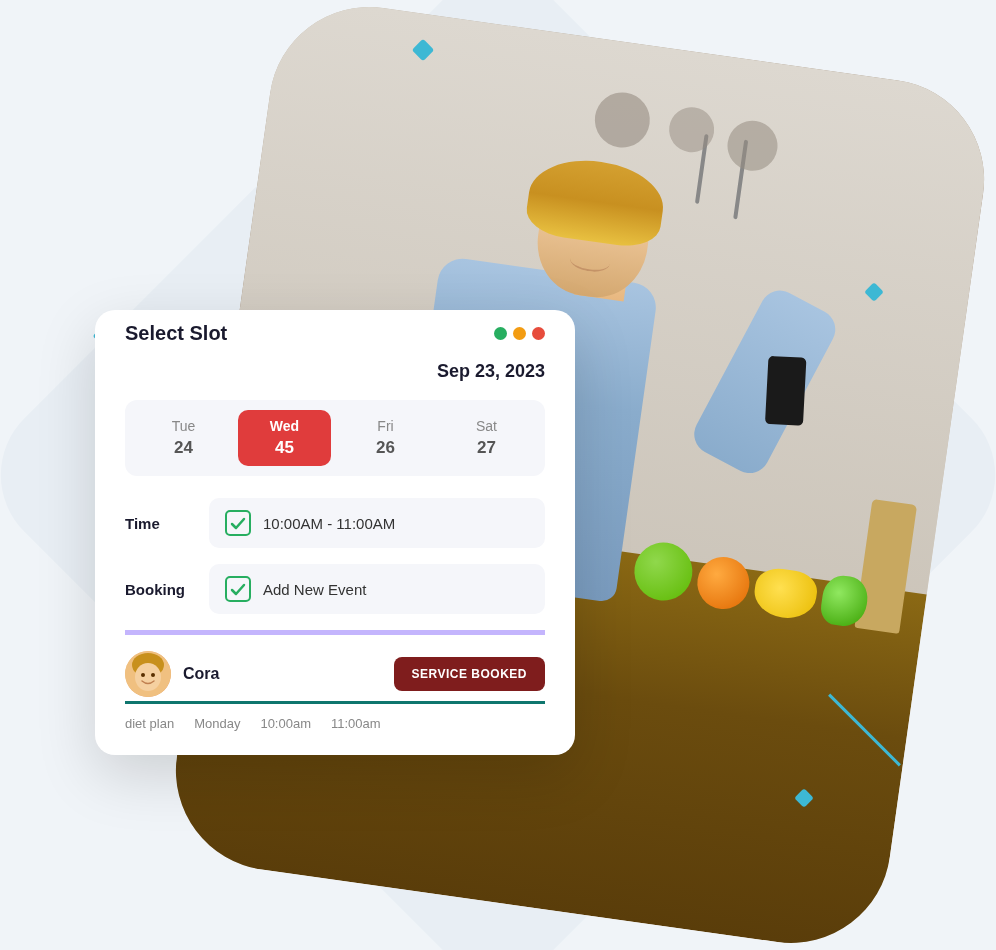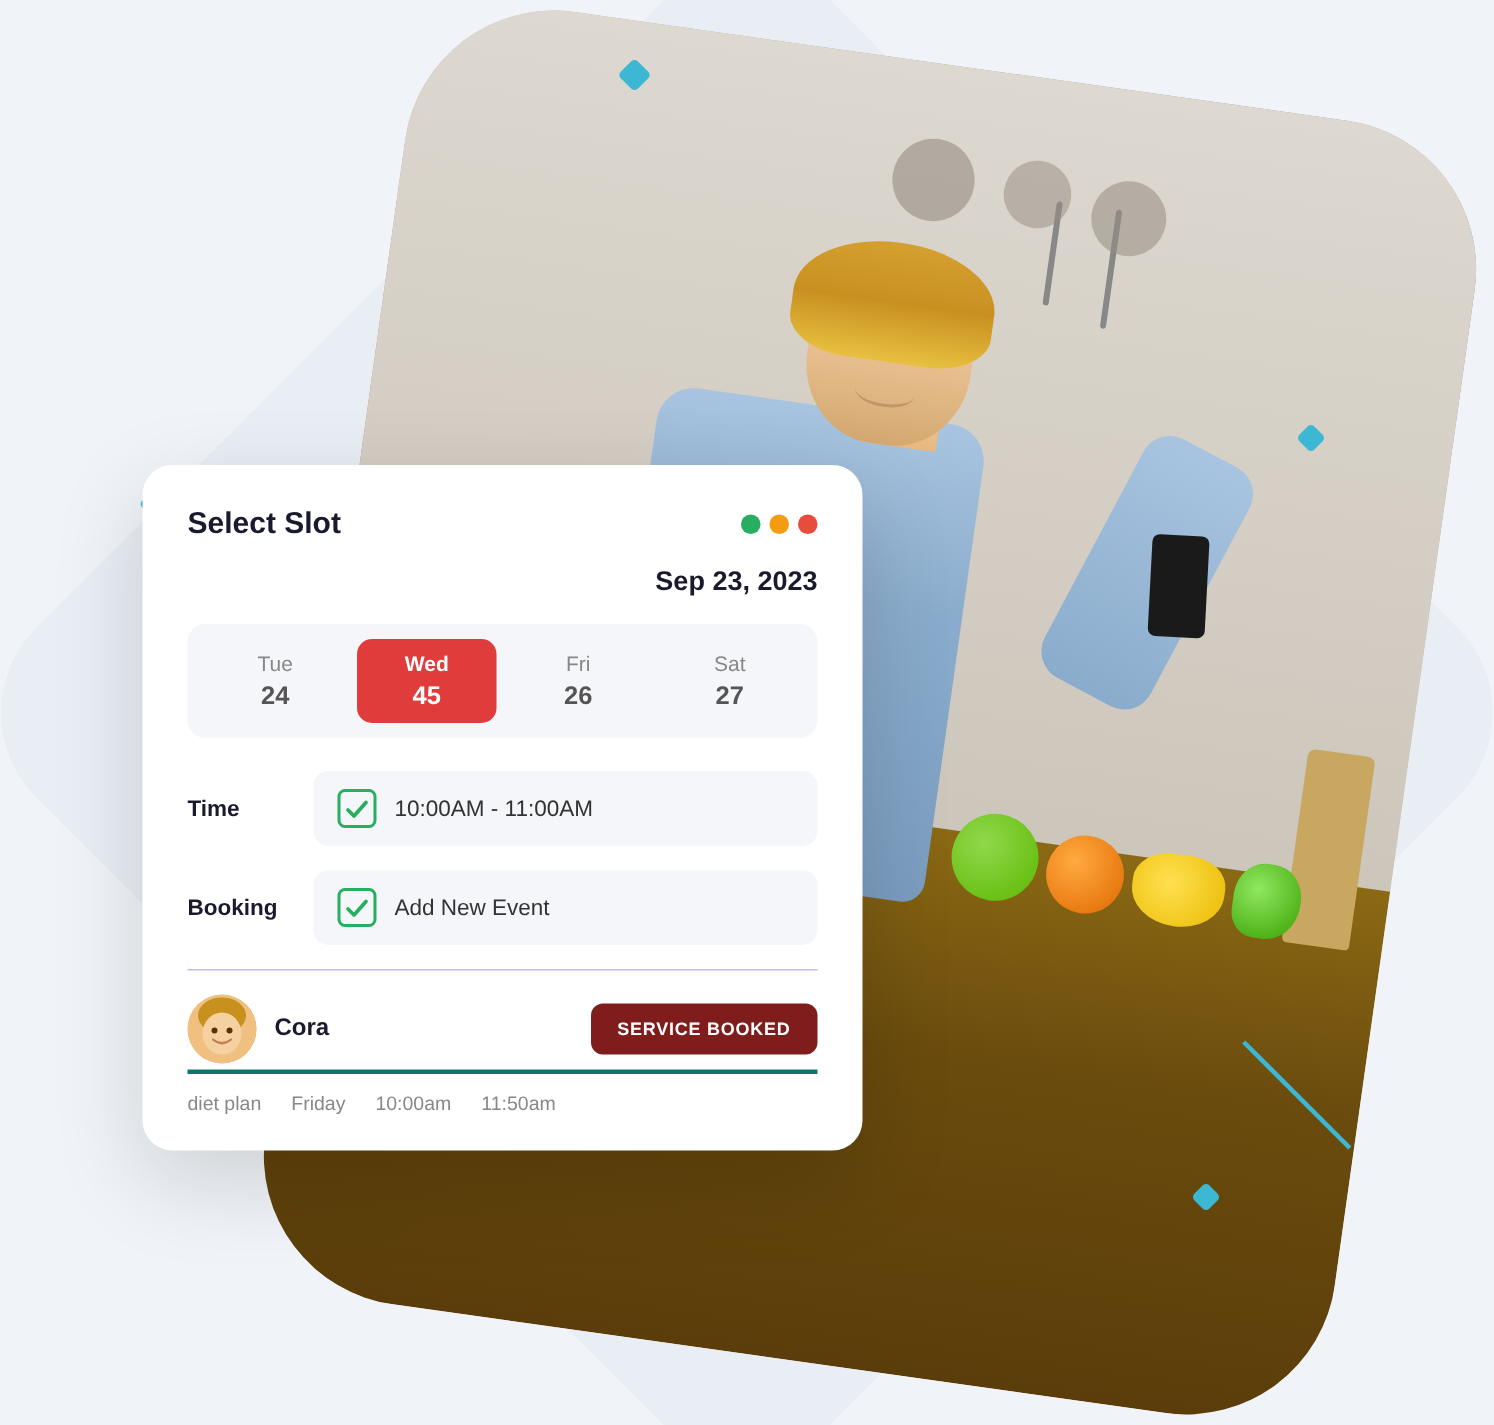--- a/index.html
+++ b/index.html
@@ -86,21 +86,21 @@
     }
 
     
     .card {
       position: absolute;
       top: 310px;
       left: 95px;
       width: 480px;
       background: #ffffff;
       border-radius: 20px;
-      padding: 28px 30px 24px;
+      padding: 12px 30px 24px;
       box-shadow: 0 20px 60px rgba(0,0,0,0.15);
       z-index: 20;
     }
 
     .card-header {
       display: flex;
       justify-content: space-between;
       align-items: center;
       margin-bottom: 16px;
     }
@@ -227,21 +227,21 @@
     .row-text {
       font-size: 15px;
       font-weight: 500;
       color: #333;
     }
 
     
     .booking-bottom {
       display: flex;
       align-items: center;
-      border-top: 1px solid #c4b5fd;
+      border-top: 5px solid #c4b5fd;
       padding-top: 16px;
       gap: 12px;
     }
 
     .avatar {
       width: 46px;
       height: 46px;
       border-radius: 50%;
       background: linear-gradient(135deg, #f0c080, #e8a060);
       overflow: hidden;
@@ -459,17 +459,17 @@
 
         <path d="M17 30 Q23 35 29 30" stroke="#c08050" stroke-width="1.5" fill="none" stroke-linecap="round"></path>
       </svg>
     </div>
     <span class="user-name">Cora</span>
     <button class="service-booked-btn">SERVICE BOOKEd</button>
   </div>
 
   <div class="diet-row">
     <span class="diet-label">diet plan</span>
-    <span class="diet-value">Friday</span>
+    <span class="diet-value">Monday</span>
     <span class="diet-value">10:00am</span>
-    <span class="diet-value">11:50am</span>
+    <span class="diet-value">11:00am</span>
   </div>
 </div>
 
 </body></html>

